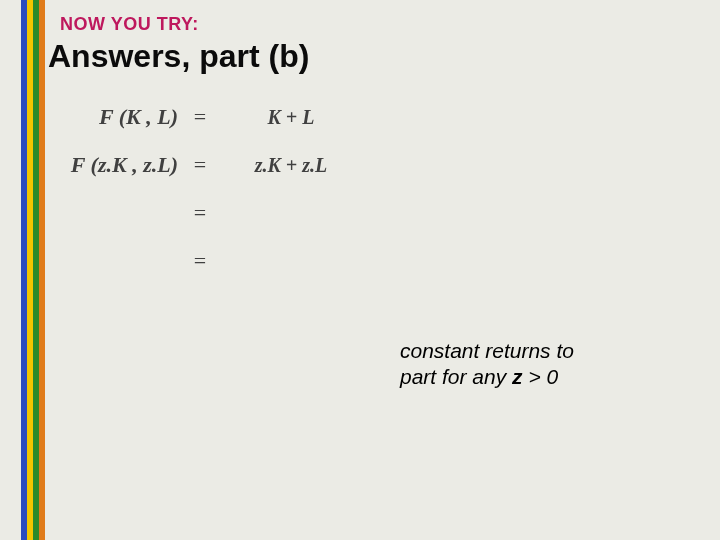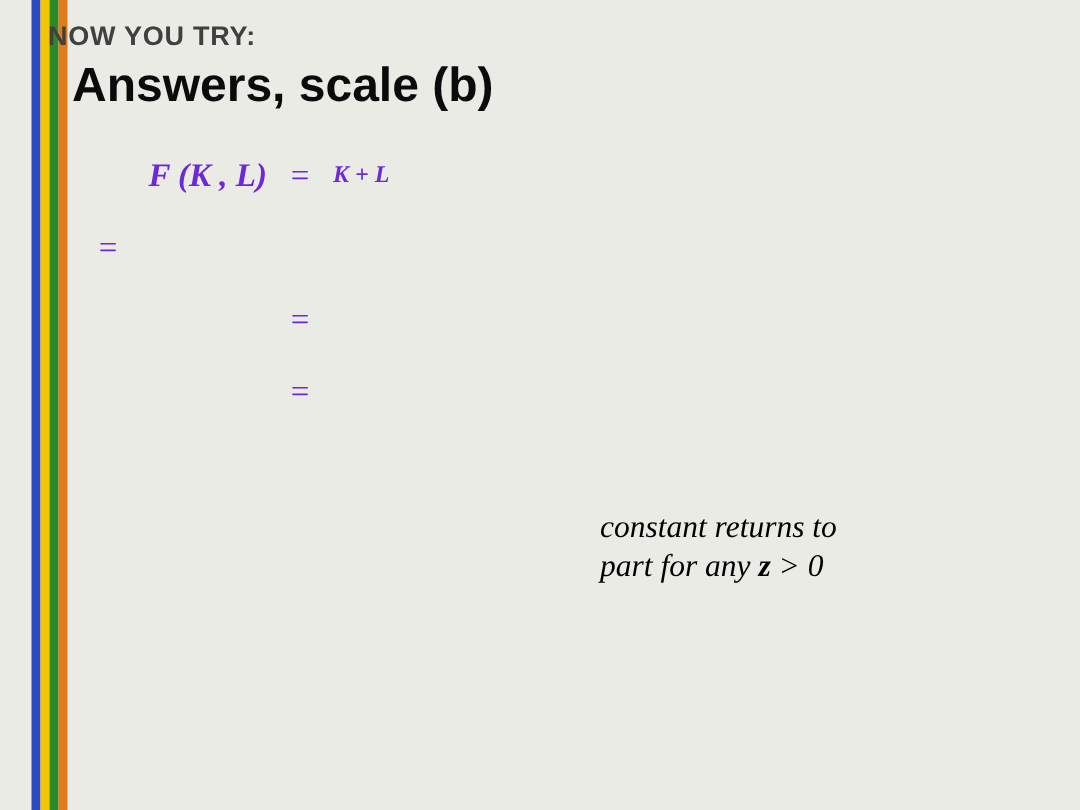--- a/index.html
+++ b/index.html
@@ -18,43 +18,43 @@
     top: 0;
     height: 540px;
   }
   .stripe.blue   { width: 6px;  background: #2a4cc0; left: 21px; }
   .stripe.yellow { width: 6px;  background: #f2c600; left: 27px; }
   .stripe.green  { width: 6px;  background: #2a8a2a; left: 33px; }
   .stripe.orange { width: 6px;  background: #e07b1a; left: 39px; }
 
   .heading-small {
     position: absolute;
-    left: 32px;
+    left: 60px;
     top: 14px;
     font-weight: 900;
     font-size: 18px;
     letter-spacing: 0.5px;
-    color: #404040;
+    color: #be185d;
   }
   .heading-big {
     position: absolute;
     left: 48px;
     top: 38px;
     font-weight: 900;
     font-size: 32px;
     color: #0b0b0b;
   }
 
   .math-block {
     position: absolute;
     left: 60px;
     top: 104px;
     width: 300px;
     font-family: "Times New Roman", Times, serif;
-    color: #6d28d9;
+    color: #404040;
   }
   .row {
     display: flex;
     align-items: center;
     margin-bottom: 22px;
   }
   .lhs {
     width: 118px;
     text-align: right;
     font-style: italic;
@@ -63,61 +63,63 @@
     padding-right: 10px;
   }
   .eq {
     width: 24px;
     text-align: center;
     font-size: 22px;
     font-weight: normal;
   }
   .rhs {
     flex: 1;
-    text-align: left;
+    text-align: center;
     font-style: italic;
     font-weight: bold;
-    font-size: 16px;
+    font-size: 20px;
     padding-left: 10px;
   }
   .upright { font-style: normal; }
 
   .note {
     position: absolute;
     left: 400px;
     top: 338px;
     width: 260px;
     font-size: 21px;
     font-style: italic;
     color: #000;
-    font-family: Liberation Serif, serif;
+    font-family: Liberation Sans, sans-serif;
     line-height: 1.25;
   }
   .note .z { font-weight: bold; }
 </style>
 </head>
 <body>
 
 <div class="stripe blue"></div>
 <div class="stripe yellow"></div>
 <div class="stripe green"></div>
 <div class="stripe orange"></div>
 
 <div class="heading-small">NOW YOU TRY:</div>
 
-<div class="heading-big">Answers, scale (b)</div>
+<div class="heading-big">Answers, part (b)</div>
 
 <div class="math-block">
   <div class="row">
     <div class="lhs">F (K , L)</div>
     <div class="eq upright">=</div>
     <div class="rhs">K + L</div>
   </div>
   <div class="row">
+    <div class="lhs">F (z.K , z.L)</div>
     <div class="eq upright">=</div>
+    <div class="rhs">z.K + z.L</div>
   </div>
   <div class="row">
     <div class="lhs"></div>
     <div class="eq upright">=</div>
   </div>
   <div class="row">
     <div class="lhs"></div>
     <div class="eq upright">=</div>
   </div>
 </div>

